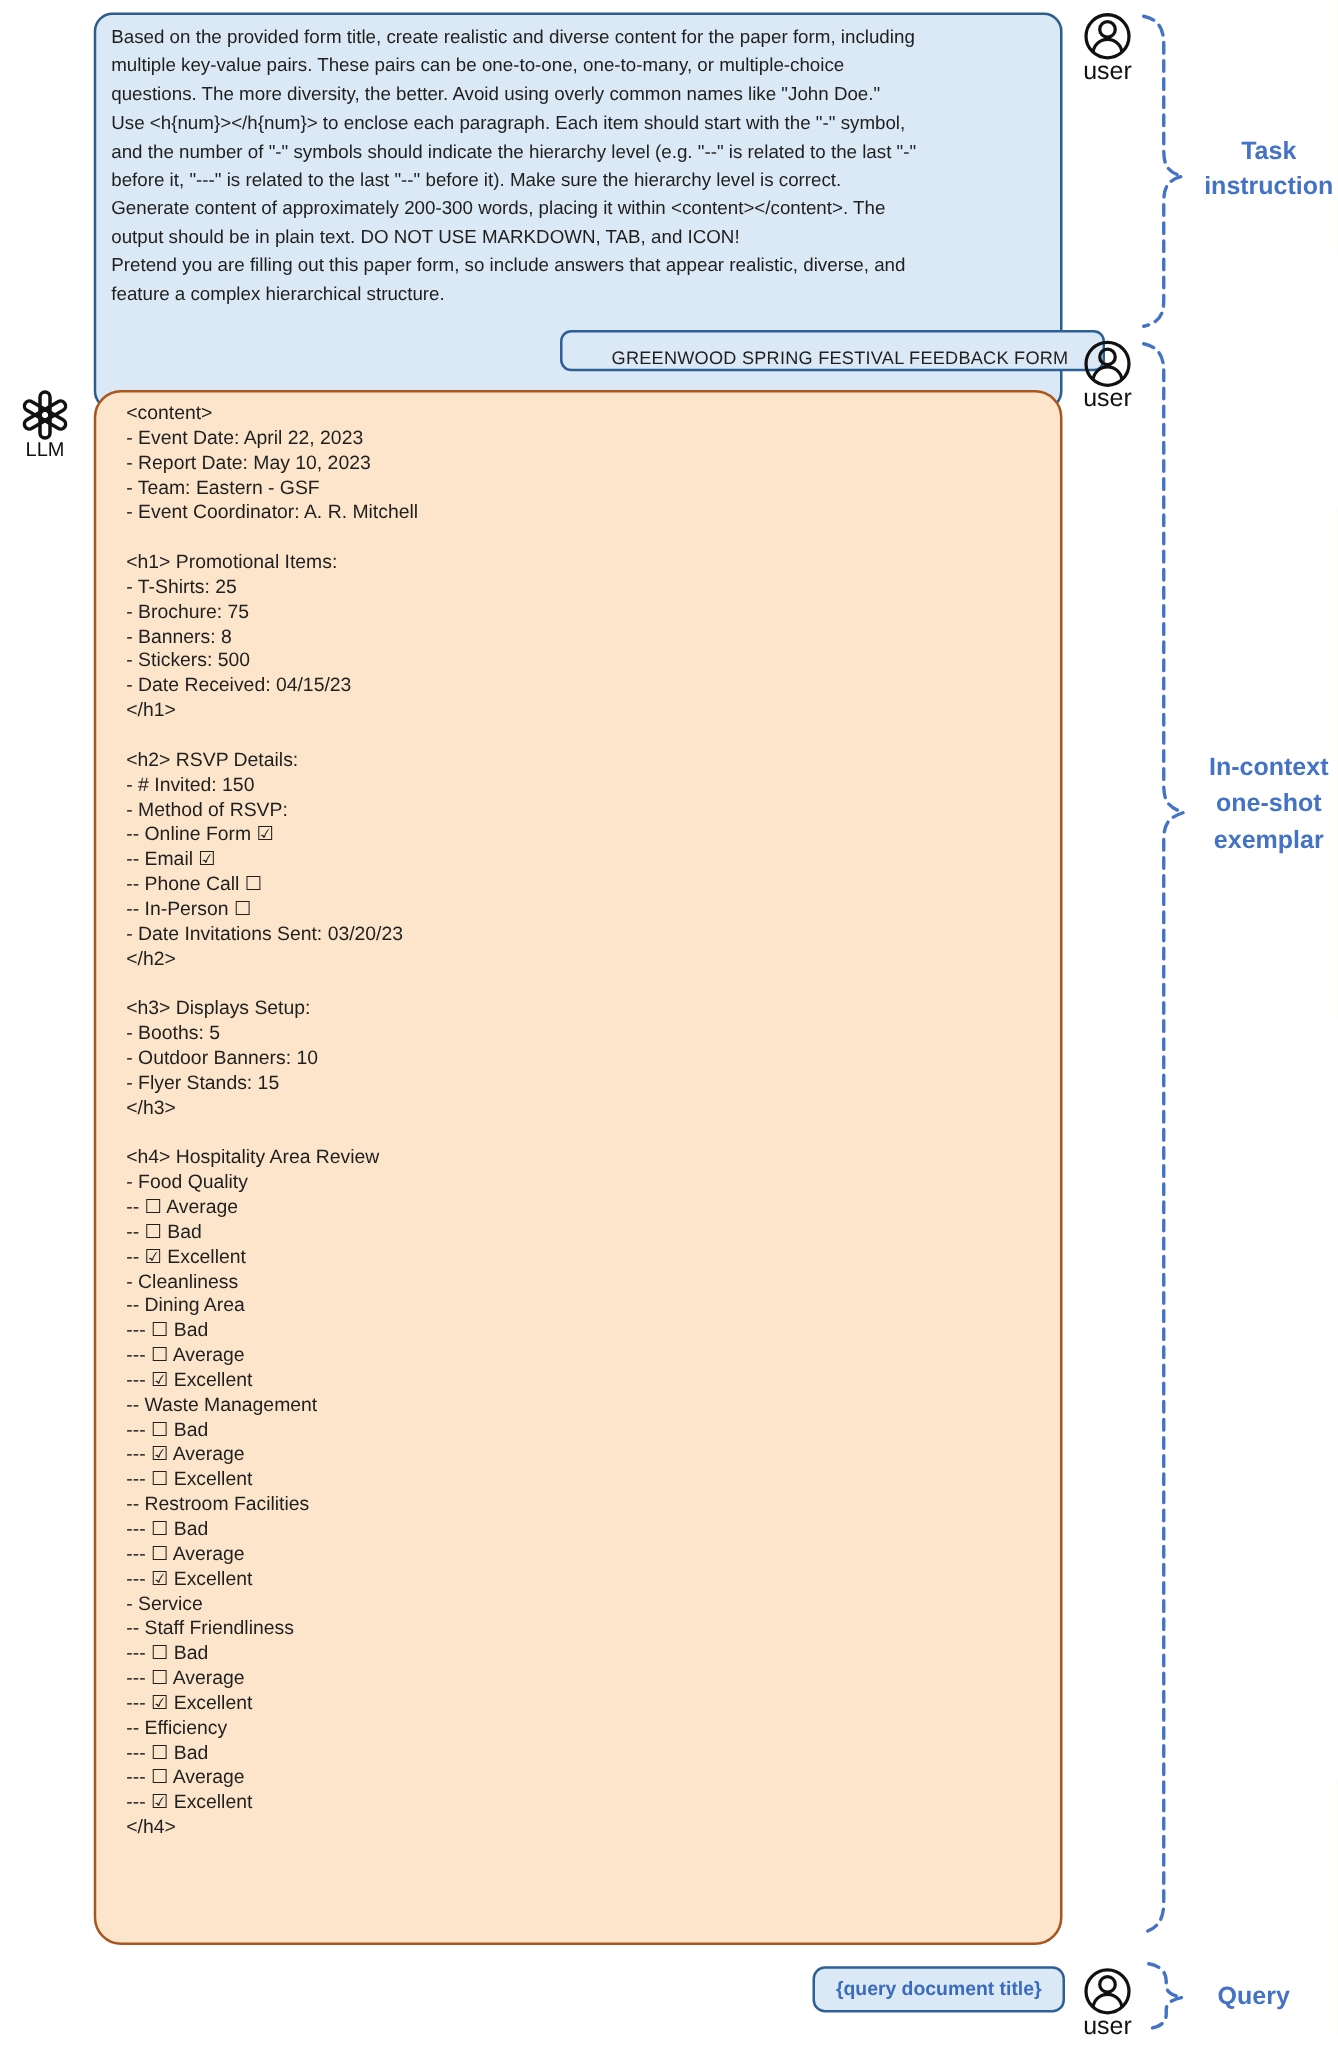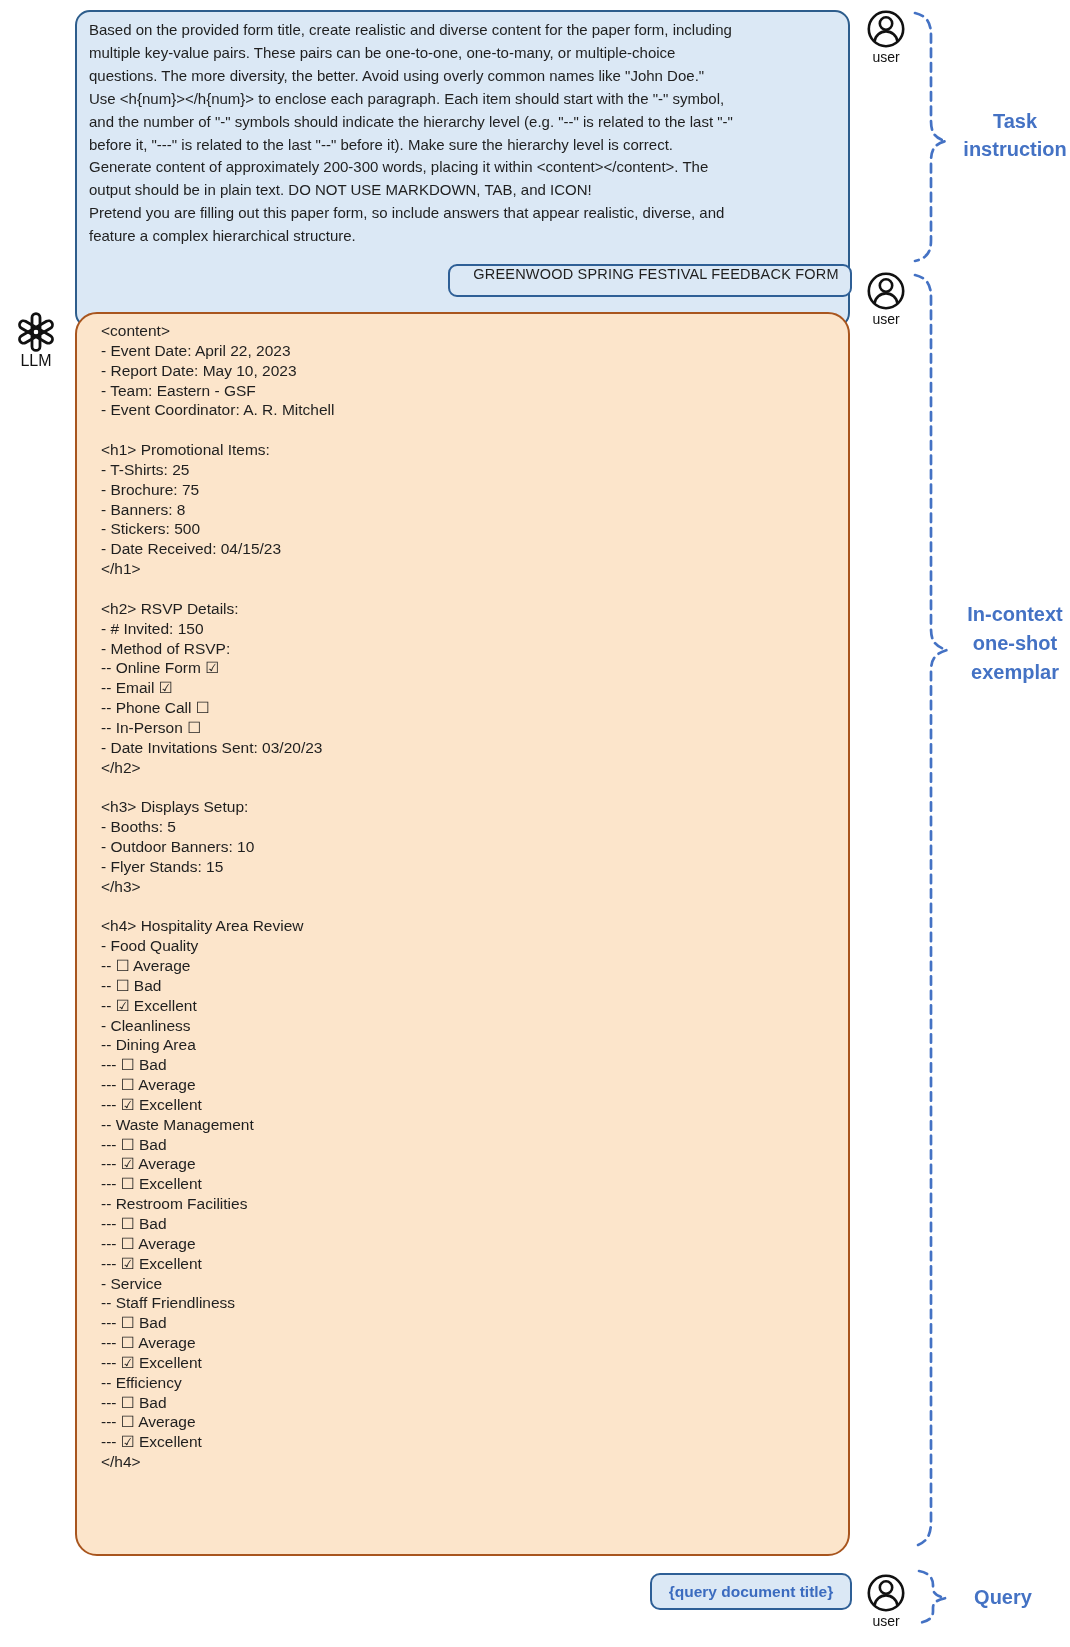--- a/index.html
+++ b/index.html
@@ -23,25 +23,25 @@
     left:75px;top:10px;width:775px;height:318px;
     background:var(--panel-blue-fill);
     border:2.5px solid var(--panel-blue-border);
     border-radius:15px;
     padding:7px 12px;
   }
   .task-line{
     font-size:15px;line-height:22.9px;white-space:pre;color:var(--text-dark);
   }
   .title-box{
-    left:448px;top:264px;width:404px;height:33px;
+    left:448px;top:264px;width:436px;height:33px;
     background:var(--panel-blue-fill);
     border:2px solid var(--small-box-border);
     border-radius:9px;
-    display:flex;align-items:flex-start;justify-content:center;padding-left:12px;
+    display:flex;align-items:flex-end;justify-content:center;padding-left:12px;
   }
   .title-box span{font-size:14.5px;letter-spacing:.2px;color:var(--text-dark);white-space:nowrap;}
   .exemplar-box{
     left:75px;top:312px;width:775px;height:1244px;
     background:var(--panel-orange-fill);
     border:2.5px solid var(--panel-orange-border);
     border-radius:22px;
     padding:7px 10px 7px 24px;
   }
   .ex-line{
@@ -50,21 +50,21 @@
   .query-box{
     left:650px;top:1573px;width:202px;height:37px;
     background:var(--panel-blue-fill);
     border:2.5px solid var(--small-box-border);
     border-radius:10px;
     display:flex;align-items:center;justify-content:center;
   }
   .query-box span{font-size:15.5px;font-weight:bold;color:var(--query-text-blue);white-space:nowrap;}
   .actor{position:absolute;width:44px;text-align:center;}
   .actor svg{display:block;margin:0 auto;}
-  .actor-label{font-size:14px;color:#111;margin-top:1px;line-height:15px;}
+  .actor-label{font-size:20px;color:#111;margin-top:1px;line-height:15px;}
   .braces{position:absolute;left:0;top:0;pointer-events:none;}
   .side-label{
     position:absolute;width:132px;text-align:center;
     font-size:20px;font-weight:bold;color:var(--accent-blue);
   }
   .side-label div{line-height:28px;white-space:nowrap;}
   .exemplar-label div{line-height:29px;}
 </style>
 </head>
 <body>

